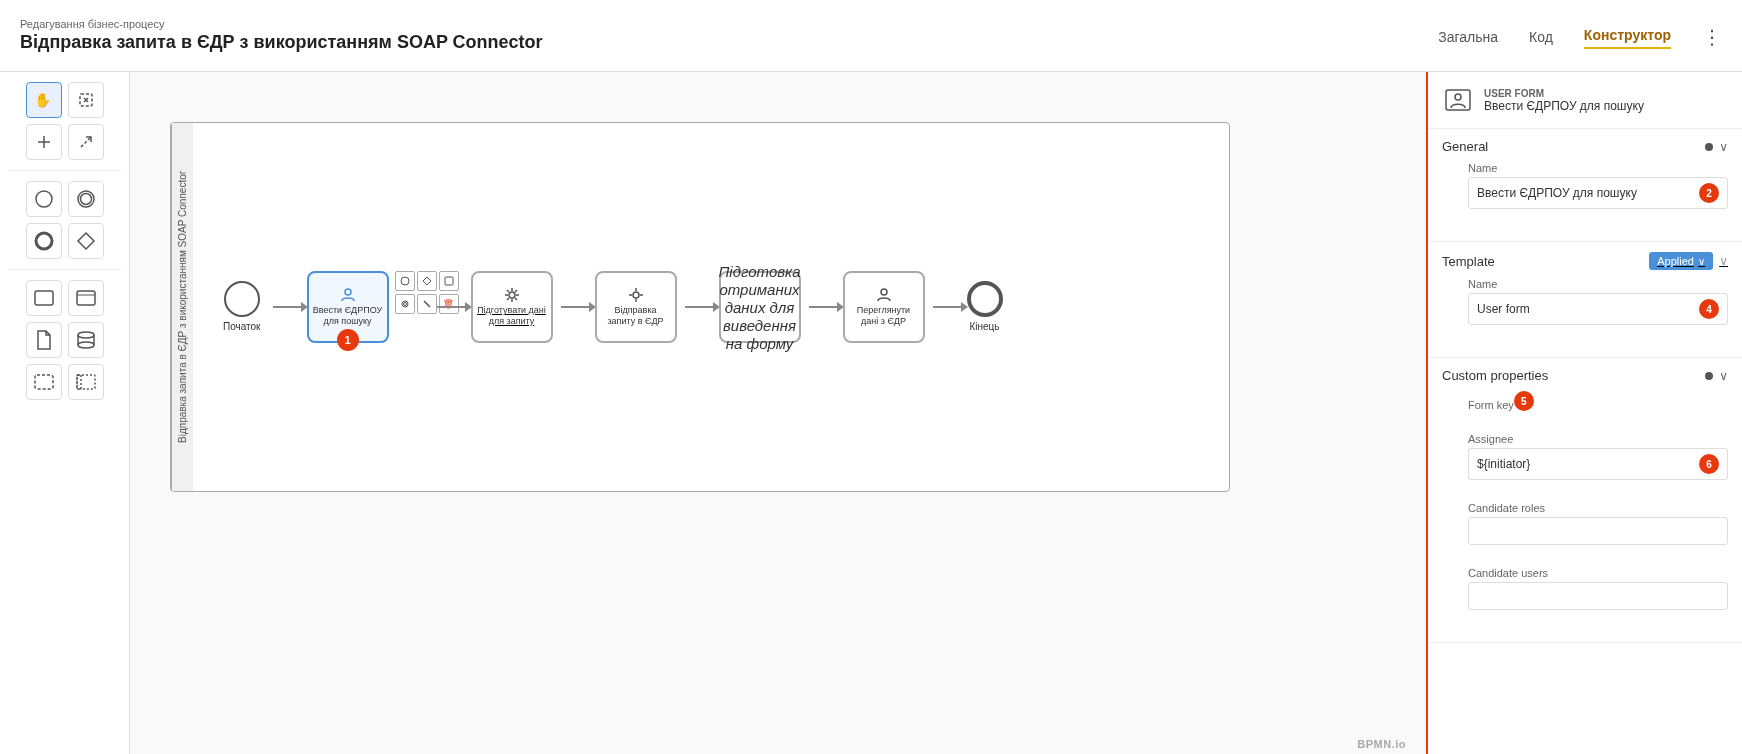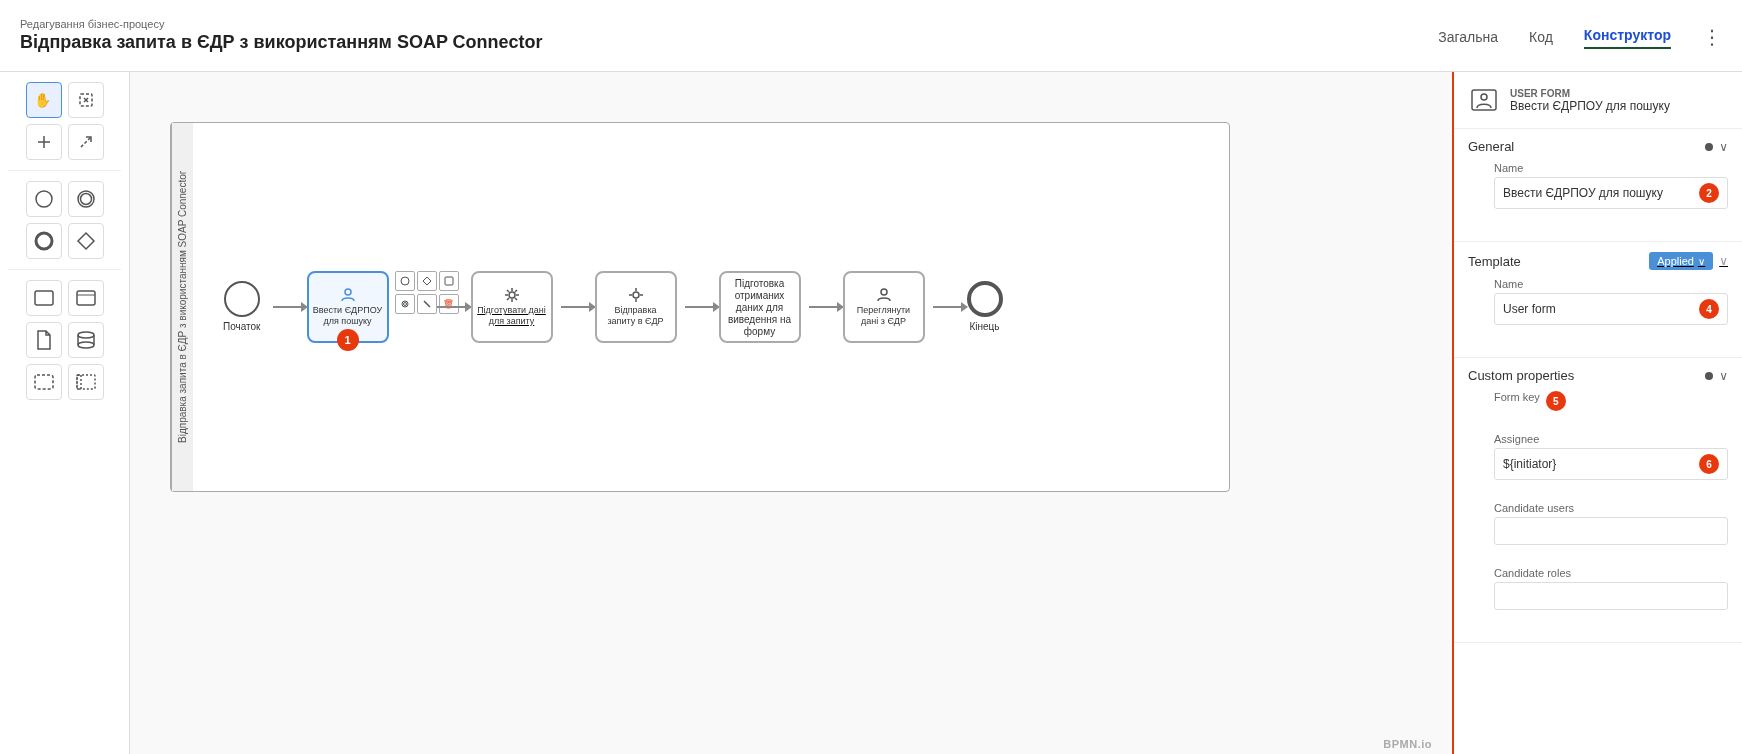--- a/index.html
+++ b/index.html
@@ -14,21 +14,21 @@
       align-items: center;
       justify-content: space-between;
       height: 72px;
       flex-shrink: 0;
     }
     .header-left {}
     .header-subtitle { font-size: 11px; color: #666; margin-bottom: 2px; }
     .header-title { font-size: 18px; font-weight: bold; color: #222; }
     .header-nav { display: flex; align-items: flex-end; gap: 31px; }
     .nav-item { font-size: 14px; color: #555; cursor: pointer; padding: 4px 0; }
-    .nav-item.active { color: #1d4ed8; font-weight: bold; border-bottom: 2px solid #14532d; }
+    .nav-item.active { color: #a16207; font-weight: bold; border-bottom: 2px solid #eab308; }
     .nav-dots { font-size: 20px; color: #555; cursor: pointer; }
 
     
     .main { display: flex; flex: 1; overflow: hidden; }
 
     
     .toolbar {
       width: 130px;
       background: #fff;
       border-right: 1px solid #ddd;
@@ -191,21 +191,21 @@
       position: absolute;
       bottom: 4px; right: 20px;
       font-size: 11px;
       font-weight: bold;
       color: #aaa;
       letter-spacing: 0.5px;
     }
 
     
     .right-panel {
-      width: 290px;
+      width: 316px;
       background: #fff;
       border-left: 2px solid #e8380d;
       display: flex; flex-direction: column;
       overflow-y: auto;
       flex-shrink: 0;
     }
 
     
     .panel-header {
       display: flex; align-items: center;
@@ -500,21 +500,21 @@
           <div class="arrow">
             <div class="arrow-line"></div>
           </div>
 
           <div class="bpmn-node" style="margin-right:4px;">
             <div class="task-box">
               <svg width="16" height="16" viewBox="0 0 16 16" style="margin-bottom:2px;">
                 <circle cx="8" cy="8" r="3" fill="none" stroke="#555" stroke-width="1.5"></circle>
                 <path d="M8,1 L8,4 M8,12 L8,15 M1,8 L4,8 M12,8 L15,8" stroke="#555" stroke-width="1.5"></path>
               </svg>
-              <span style="font-size:10px; line-height:1.2;">Підготовка отриманих даних для виведення на форму</span>
+              <span style="font-size:15px; line-height:1.2;font-style:italic;">Підготовка отриманих даних для виведення на форму</span>
             </div>
           </div>
 
           <div class="arrow">
             <div class="arrow-line"></div>
           </div>
 
           <div class="bpmn-node" style="margin-right:4px;">
             <div class="task-box">
               <svg width="16" height="16" viewBox="0 0 16 16" style="margin-bottom:2px;">
@@ -598,38 +598,38 @@
     <div class="section">
       <div class="section-header">
         <span class="section-title">Custom properties</span>
         <div class="section-controls">
           <div class="section-dot"></div>
           <span class="section-chevron">∨</span>
         </div>
       </div>
 
       <div class="form-field">
-        <div class="form-label" style="display:flex; align-items:flex-start; gap:6px;">
+        <div class="form-label" style="display:flex; align-items:flex-end; ">
           <span>Form key</span>
           <div class="input-badge">5</div>
         </div>
       </div>
 
       <div class="form-field">
         <div class="form-label">Assignee</div>
         <div class="form-input with-badge">
           <span style="font-size:12px; flex:1;">${initiator}</span>
           <div class="input-badge">6</div>
         </div>
       </div>
 
       <div class="form-field">
+        <div class="form-label">Candidate roles</div>
+        <input class="candidate-input" type="text" style="">
+      </div>
+
+      <div class="form-field">
         <div class="form-label">Candidate users</div>
         <input class="candidate-input" type="text" style="">
       </div>
-
-      <div class="form-field">
-        <div class="form-label">Candidate roles</div>
-        <input class="candidate-input" type="text" style="">
-      </div>
     </div>
   </div>
 </div>
 
 </body></html>

